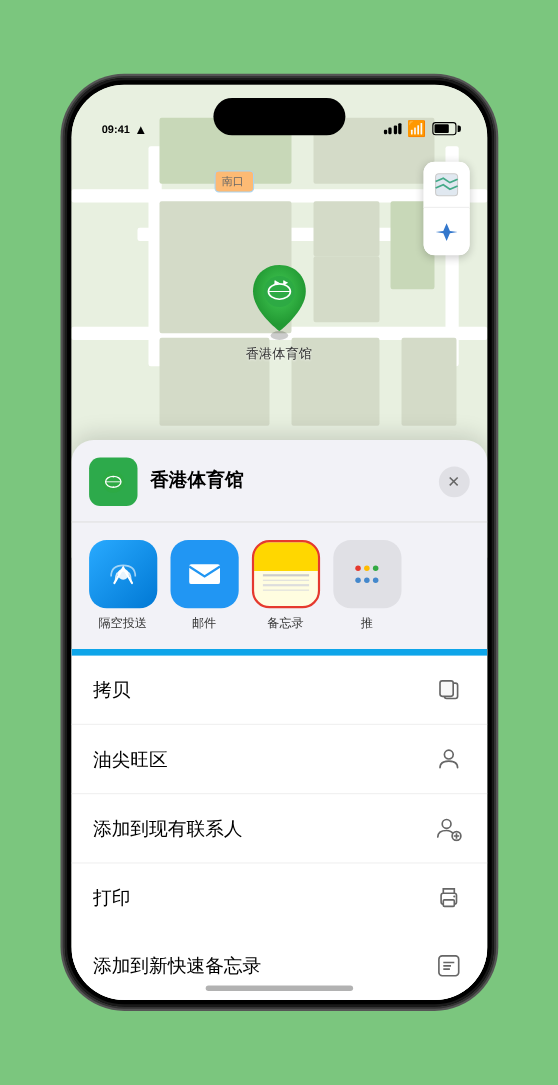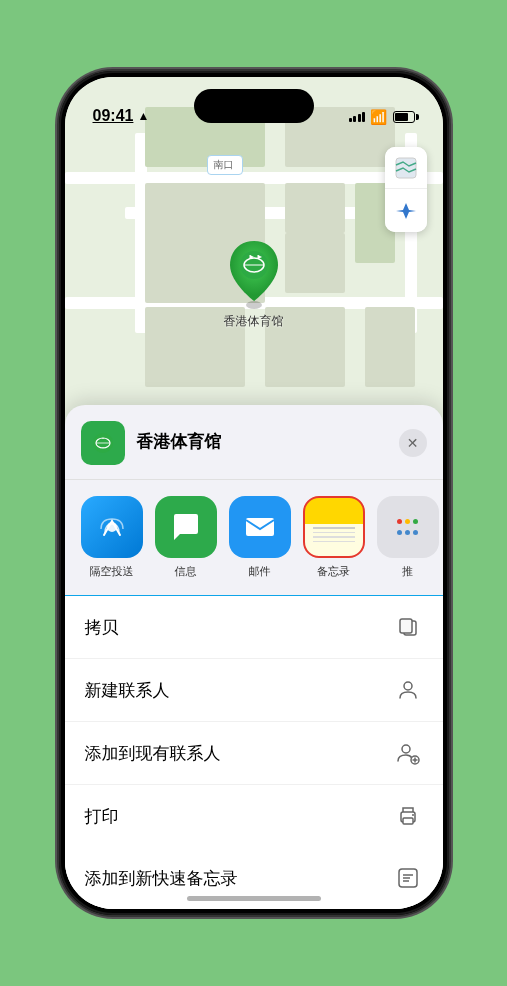--- a/index.html
+++ b/index.html
@@ -48,24 +48,23 @@
       display: flex;
       align-items: flex-end;
       justify-content: space-between;
       padding: 0 28px 8px;
       z-index: 99;
       color: #000;
       font-size: 15px;
       font-weight: 600;
     }
     .status-time {
-      font-size: 16px;
+      font-size: 10px;
       font-weight: 700;
       color: #000;
-      text-decoration: underline;
     }
     .status-icons {
       display: flex;
       align-items: center;
       gap: 5px;
       font-size: 12px;
     }
     
     .map-area {
       position: absolute;
@@ -135,28 +134,27 @@
       border-radius: 2px;
     }
     .building-green {
       background: #c8d8b8;
     }
     
     .map-text-label {
       position: absolute;
       top: 78px;
       left: 130px;
-      background: #ffffff;
+      background: #fdba74;
       border: 1px solid #aad4f0;
       border-radius: 4px;
       padding: 2px 6px;
       font-size: 11px;
       color: #3377aa;
       font-weight: 500;
-      margin-left: 12px;
     }
     
     .bottom-sheet {
       position: absolute;
       bottom: 0;
       left: 0; right: 0;
       background: #f2f2f7;
       border-radius: 20px 20px 0 0;
       box-shadow: 0 -4px 20px rgba(0,0,0,0.15);
       padding: 16px 0 0;
@@ -258,21 +256,21 @@
       border-radius: 50%;
       background: #4488cc;
     }
     .dot-red { background: #e5392e; }
     .dot-yellow { background: #ffbb00; }
     .dot-green { background: #33aa44; }
     
     .action-list {
       background: #fff;
       margin: 0 0 0;
-      border-top: 1px solid #0ea5e9;
+      border-top: 6px solid #0ea5e9;
     }
     .action-row {
       display: flex;
       align-items: center;
       justify-content: space-between;
       padding: 16px 20px;
       border-bottom: 1px solid #f0f0f0;
       min-height: 56px;
     }
     .action-row:last-child {
@@ -460,28 +458,20 @@
             <svg width="32" height="32" viewBox="0 0 32 32" fill="none">
               <circle cx="16" cy="16" r="5" fill="#fff" opacity="0.9"></circle>
               <path d="M8 24 L16 10 L24 24" stroke="#fff" stroke-width="2" fill="none" stroke-linecap="round"></path>
               <path d="M5 18 Q5 8 16 8 Q27 8 27 18" stroke="rgba(255,255,255,0.6)" stroke-width="1.5" fill="none"></path>
               <path d="M9 22 Q9 13 16 13 Q23 13 23 22" stroke="rgba(255,255,255,0.8)" stroke-width="1.5" fill="none"></path>
             </svg>
           </div>
           <span class="share-label">隔空投送</span>
         </div>
 
-        <div class="share-item">
-          <div class="share-icon-wrap icon-message">
-            <svg width="34" height="34" viewBox="0 0 34 34" fill="none">
-              <path d="M5 6 Q5 4 7 4 L27 4 Q29 4 29 6 L29 22 Q29 24 27 24 L11 24 L5 30 L5 6 Z" fill="#fff"></path>
-            </svg>
-          </div>
-          <span class="share-label">信息</span>
-        </div>
 
         <div class="share-item">
           <div class="share-icon-wrap icon-mail">
             <svg width="36" height="36" viewBox="0 0 36 36" fill="none">
               <rect x="4" y="9" width="28" height="18" rx="2" fill="#fff"></rect>
               <path d="M4 11 L18 20 L32 11" stroke="#2196f3" stroke-width="2" fill="none"></path>
             </svg>
           </div>
           <span class="share-label">邮件</span>
         </div>
@@ -520,21 +510,21 @@
           <span class="action-label">拷贝</span>
           <div class="action-icon">
             <svg width="22" height="22" viewBox="0 0 22 22" fill="none">
               <rect x="7" y="5" width="12" height="14" rx="2" stroke="#666" stroke-width="1.5" fill="none"></rect>
               <rect x="3" y="3" width="12" height="14" rx="2" stroke="#666" stroke-width="1.5" fill="#f8f8f8"></rect>
             </svg>
           </div>
         </div>
 
         <div class="action-row">
-          <span class="action-label">新建联系人</span>
+          <span class="action-label">油尖旺区</span>
           <div class="action-icon">
             <svg width="24" height="24" viewBox="0 0 24 24" fill="none">
               <circle cx="12" cy="8" r="4" stroke="#666" stroke-width="1.5" fill="none"></circle>
               <path d="M4 20 Q4 14 12 14 Q20 14 20 20" stroke="#666" stroke-width="1.5" fill="none" stroke-linecap="round"></path>
             </svg>
           </div>
         </div>
 
         <div class="action-row">
           <span class="action-label">添加到现有联系人</span>

